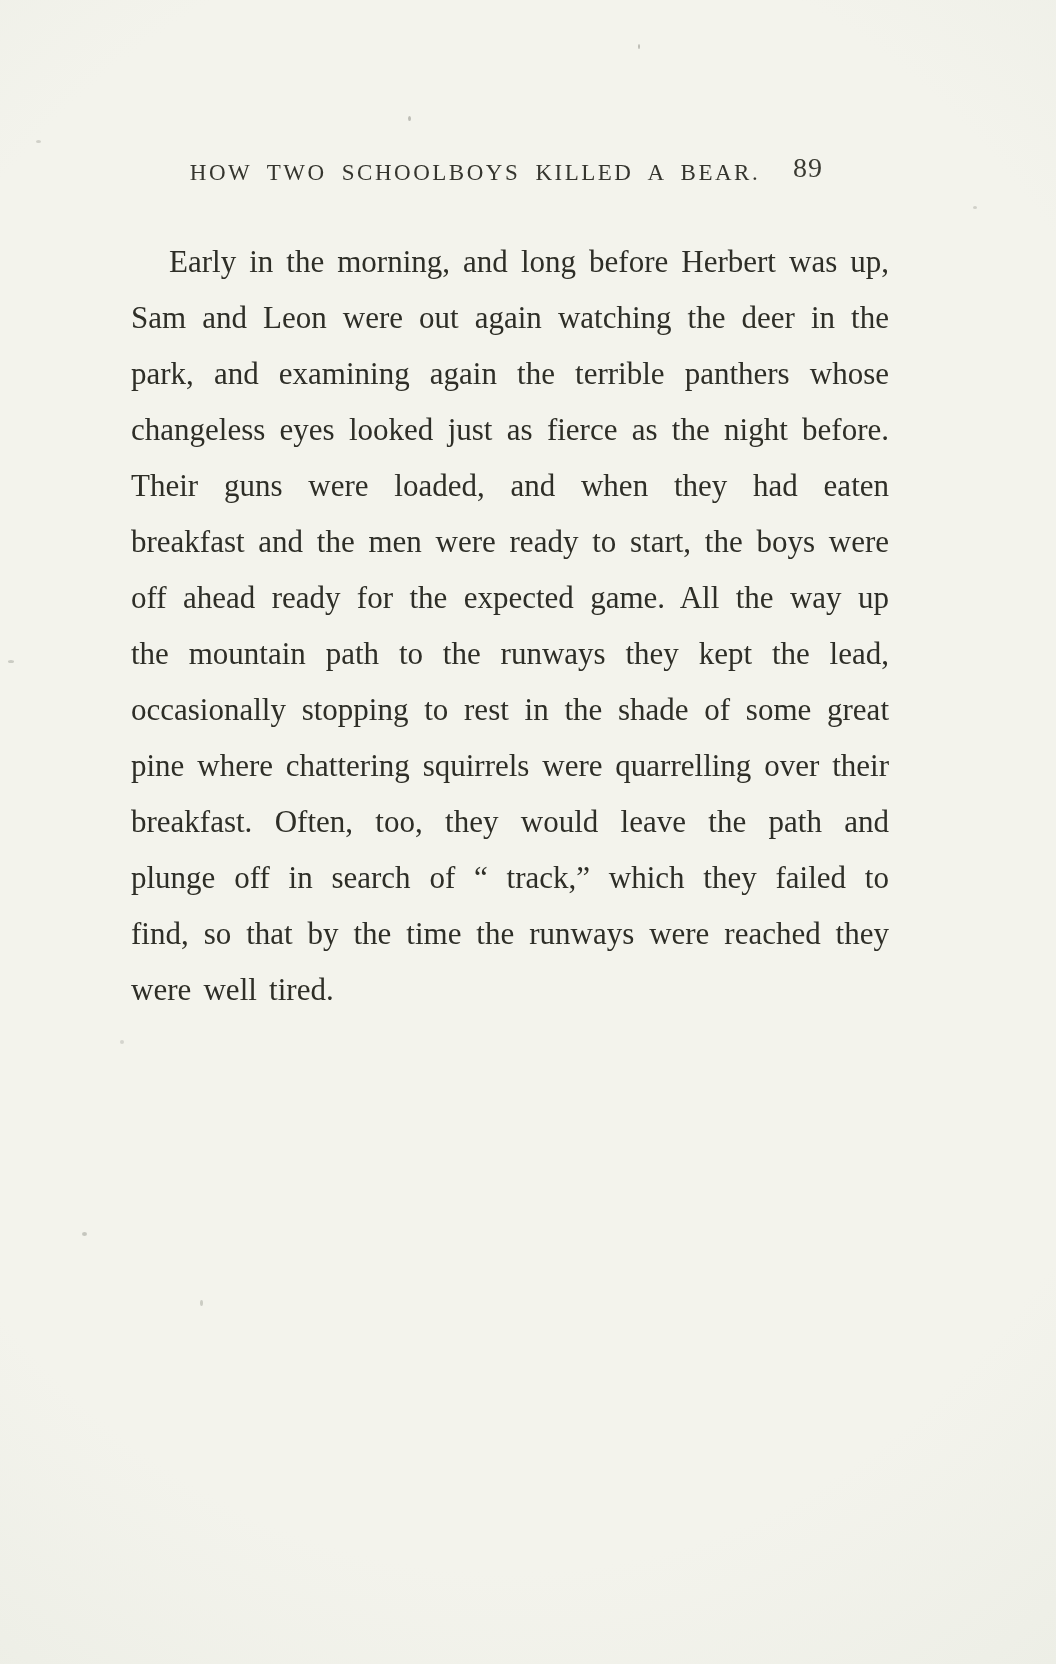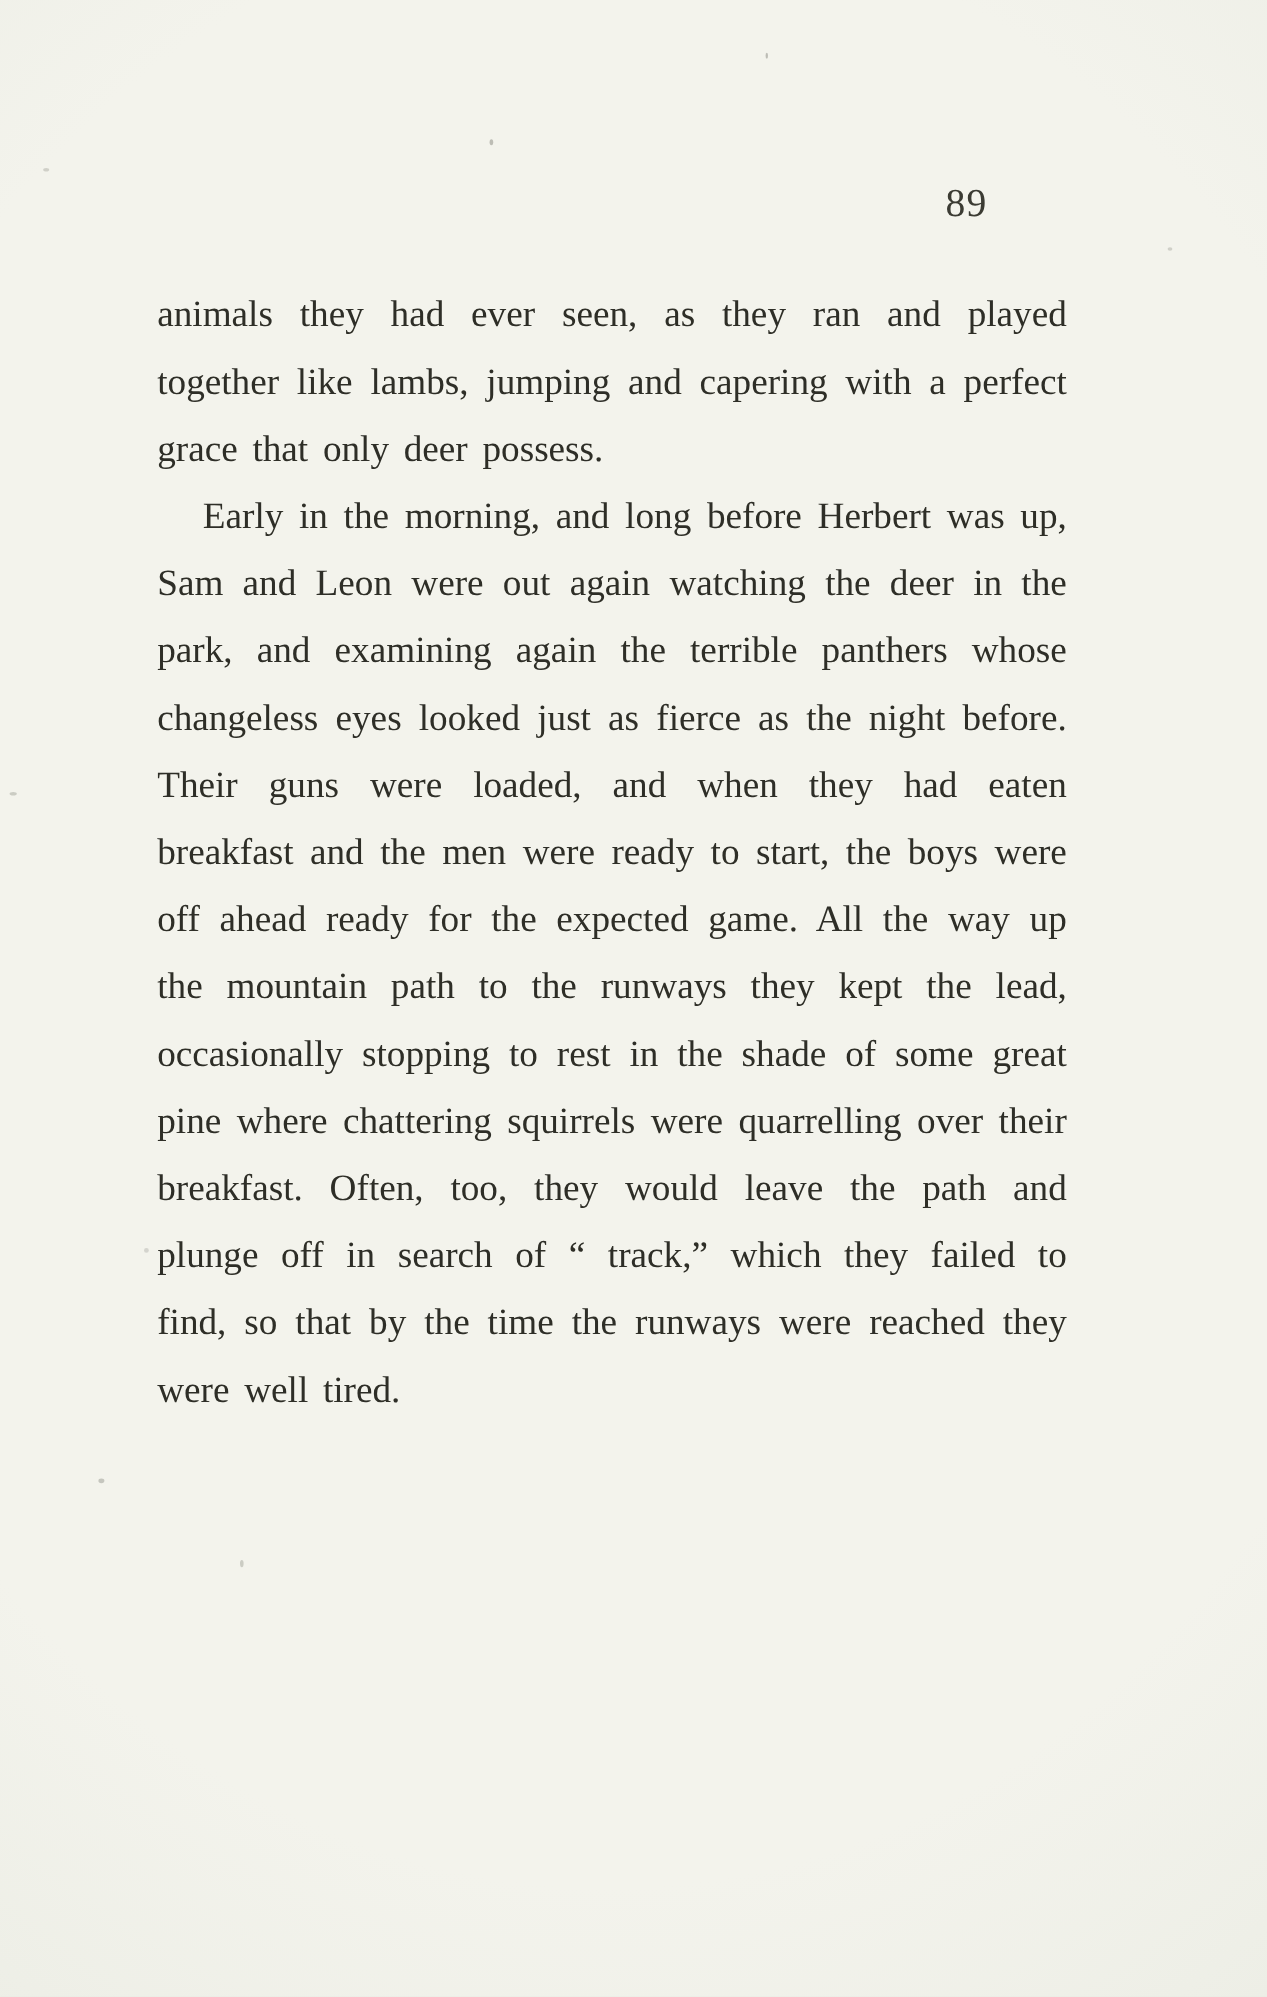--- a/index.html
+++ b/index.html
@@ -37,21 +37,21 @@
     font-size: 23px;
     letter-spacing: 2.5px;
     word-spacing: 7px;
     color: #35352e;
     font-weight: 400;
   }
   .head-page-number {
     position: absolute;
     right: 66px;
     top: -8px;
-    font-size: 33px;
+    font-size: 28px;
     color: #3b3b33;
     letter-spacing: 1px;
   }
   .body-text p {
     margin: 0;
     font-size: 31px;
     line-height: 56px;
     text-align: justify;
     color: #2e2e27;
     word-spacing: 4.5px;
@@ -85,22 +85,22 @@
   <span class="speck s3"></span>
   <span class="speck s4"></span>
   <span class="speck s5"></span>
   <span class="speck s6"></span>
   <span class="speck s7"></span>
   <span class="speck s8"></span>
 
   <div class="content">
 
     <header class="running-head">
+      <span class="head-title">HOW TWO SCHOOLBOYS KILLED A BEAR.</span>
       <span class="head-page-number">89</span>
     </header>
 
     <section class="body-text">
-      <p>animals they had ever seen, as they ran and played together like lambs, jumping and capering with a perfect grace that only deer possess.</p>
       <p class="indent">Early in the morning, and long before Herbert was up, Sam and Leon were out again watching the deer in the park, and examining again the terrible panthers whose changeless eyes looked just as fierce as the night before.  Their guns were loaded, and when they had eaten breakfast and the men were ready to start, the boys were off ahead ready for the expected game.  All the way up the mountain path to the runways they kept the lead, occasionally stopping to rest in the shade of some great pine where chattering squirrels were quarrelling over their breakfast.  Often, too, they would leave the path and plunge off in search of “ track,” which they failed to find, so that by the time the runways were reached they were well tired.</p>
     </section>
 
   </div>
 </div>
 
 </body></html>

